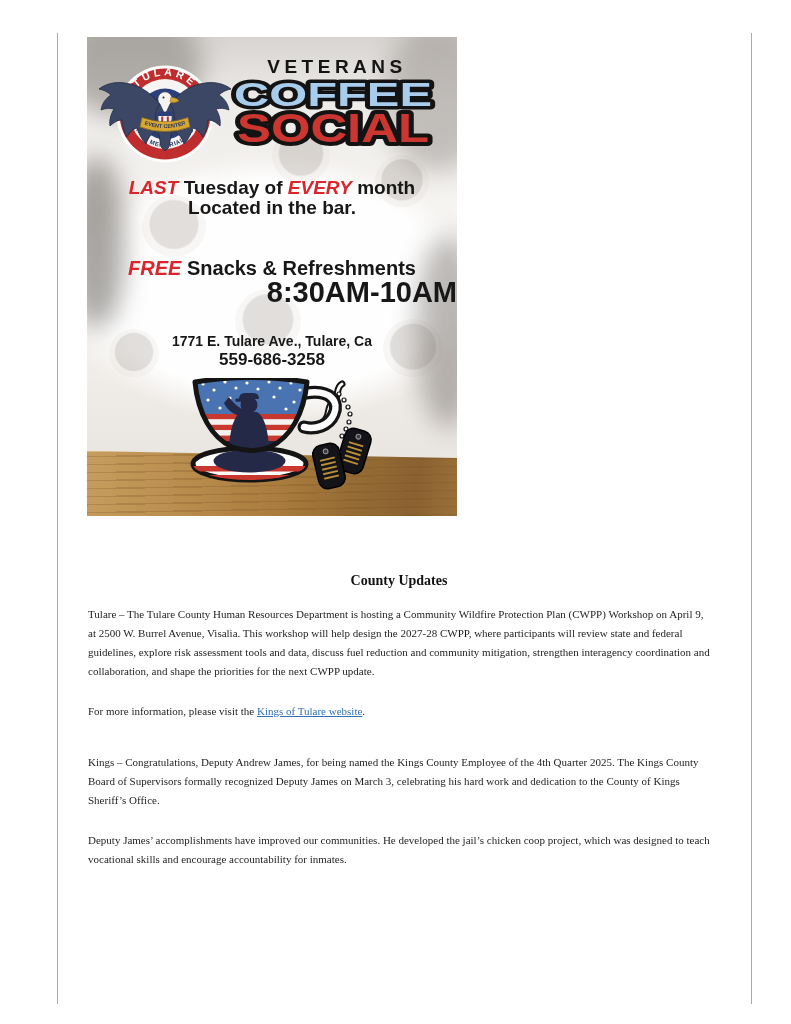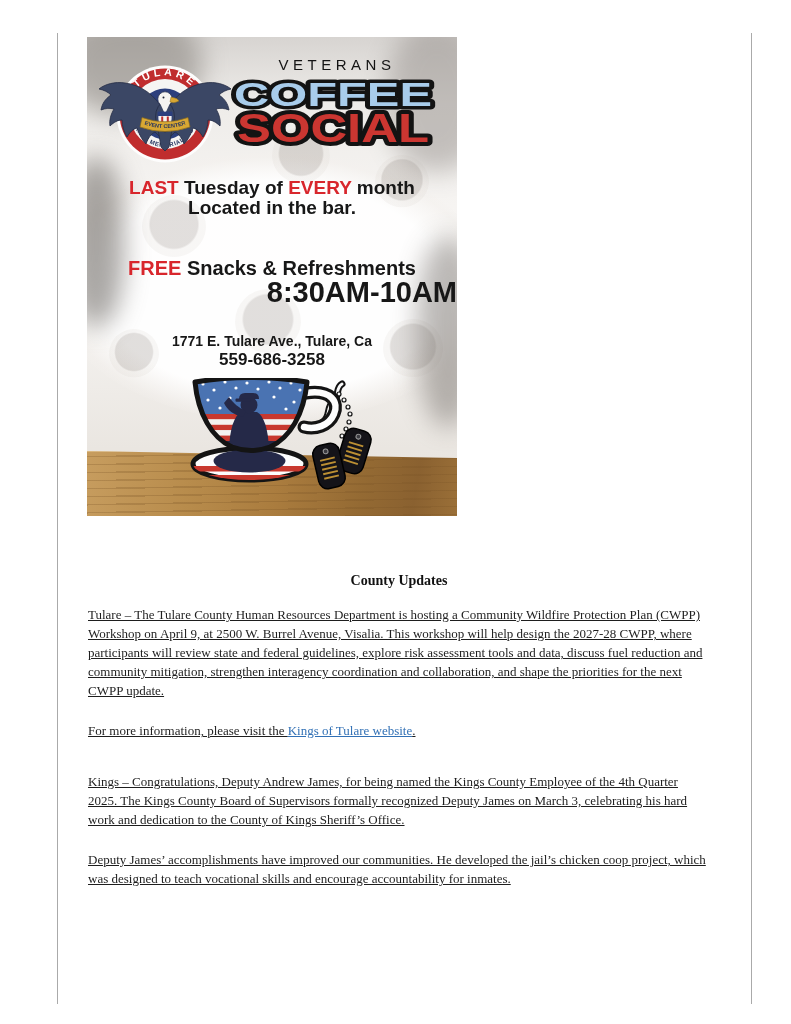--- a/index.html
+++ b/index.html
@@ -12,46 +12,46 @@
   .flyer{position:absolute;left:29px;top:4px;width:370px;height:479px;overflow:hidden;
          background:linear-gradient(180deg,#d7d4d1 0%,#eeece9 14%,#f7f5f3 38%,#f3f1ee 62%,#eae6e1 86%,#e7e2dd 100%);
          font-family:"Liberation Sans",sans-serif;}
   .ph{position:absolute;border-radius:50%;}
   .ph-table{left:-35px;top:115px;width:440px;height:270px;
             background:radial-gradient(ellipse at 50% 50%,rgba(255,255,255,.95) 0 55%,rgba(244,241,238,.5) 68%,rgba(244,241,238,0) 72%);}
   .ph-cup{opacity:.17;background:radial-gradient(circle at 50% 46%,#53453a 0 50%,#d6d0c9 54% 68%,rgba(214,208,201,0) 70%);}
   .blob{position:absolute;filter:blur(13px);border-radius:45%;}
 
   .flyer-text{position:absolute;left:0;width:370px;text-align:center;color:#171717;}
-  .veterans-line{left:142px;width:208px;top:19px;font-size:15px;font-weight:400;
+  .veterans-line{left:142px;width:208px;top:19px;font-size:19px;font-weight:700;
                  letter-spacing:4.5px;padding-left:4px;color:#141414;}
   .title-svg{position:absolute;left:142px;top:38px;}
   .title-svg text{font-family:"Liberation Sans",sans-serif;font-weight:700;
                   paint-order:stroke fill;stroke:#131313;stroke-linejoin:round;}
   .sched{top:141px;font-size:19px;line-height:20px;font-weight:700;}
   .offer{top:218px;font-size:20px;line-height:27px;font-weight:700;}
   .offer .time-line{font-size:29px;line-height:21px;text-align:right;}
   .contact{top:295px;font-size:14px;line-height:18.5px;font-weight:700;}
   .contact .phone-line{font-size:17px;}
-  .red{color:#d8262c;}
+  .red{color:#d8262c;font-style:italic;}
 
   .wood{position:absolute;left:0;top:411px;width:370px;height:68px;
         clip-path:polygon(0 3px,100% 10px,100% 100%,0 100%);
         background:
           repeating-linear-gradient(179deg,rgba(122,84,38,.28) 0 1.5px,rgba(122,84,38,0) 1.5px 8px),
           linear-gradient(100deg,#c79d5f 0%,#b88c4c 28%,#aa7c3e 52%,#946a33 74%,#8a6130 88%,#9b7038 100%);}
   .wood-edge{position:absolute;left:0;top:0;width:100%;height:4px;background:rgba(235,205,155,.55);}
   .cup-svg{position:absolute;left:96px;top:341px;}
   .logo-svg{position:absolute;left:6px;top:18px;}
 
   
   .content{position:absolute;left:30px;top:536px;width:622px;color:#1e1e1e;}
   .content h1{font-size:14px;line-height:23px;font-weight:700;margin:0 0 13px 0;
               text-align:center;color:#111111;}
-  .content p{font-size:13px;line-height:19px;margin:8px 0 21px 0;text-decoration:underline;}
+  .content p{font-size:11px;line-height:19px;margin:8px 0 21px 0;}
   .content p.info-line{margin-bottom:32px;}
   .content a{color:#3170b5;text-decoration:underline;cursor:pointer;}
 </style>
 </head>
 <body>
 
 <div id="root">
   <div class="frame">
 
     <div class="flyer">

